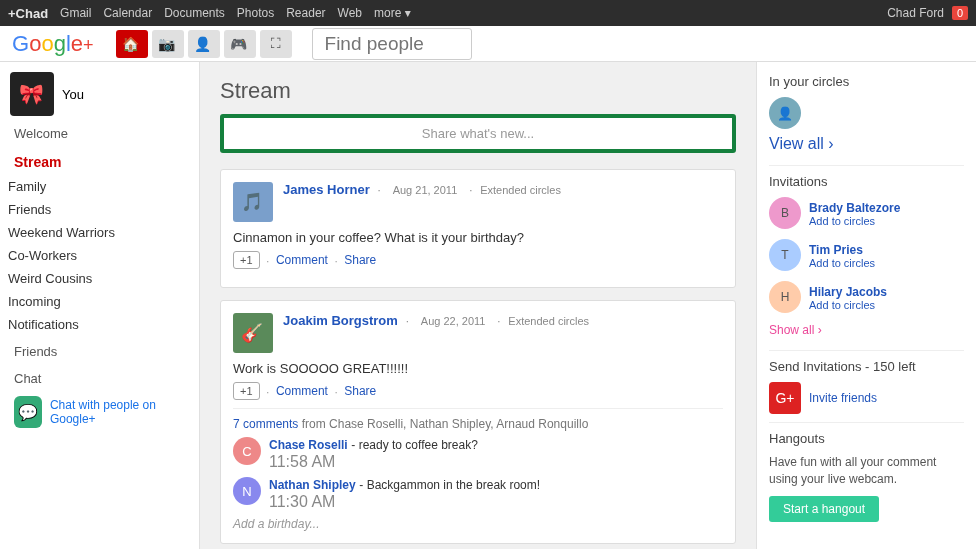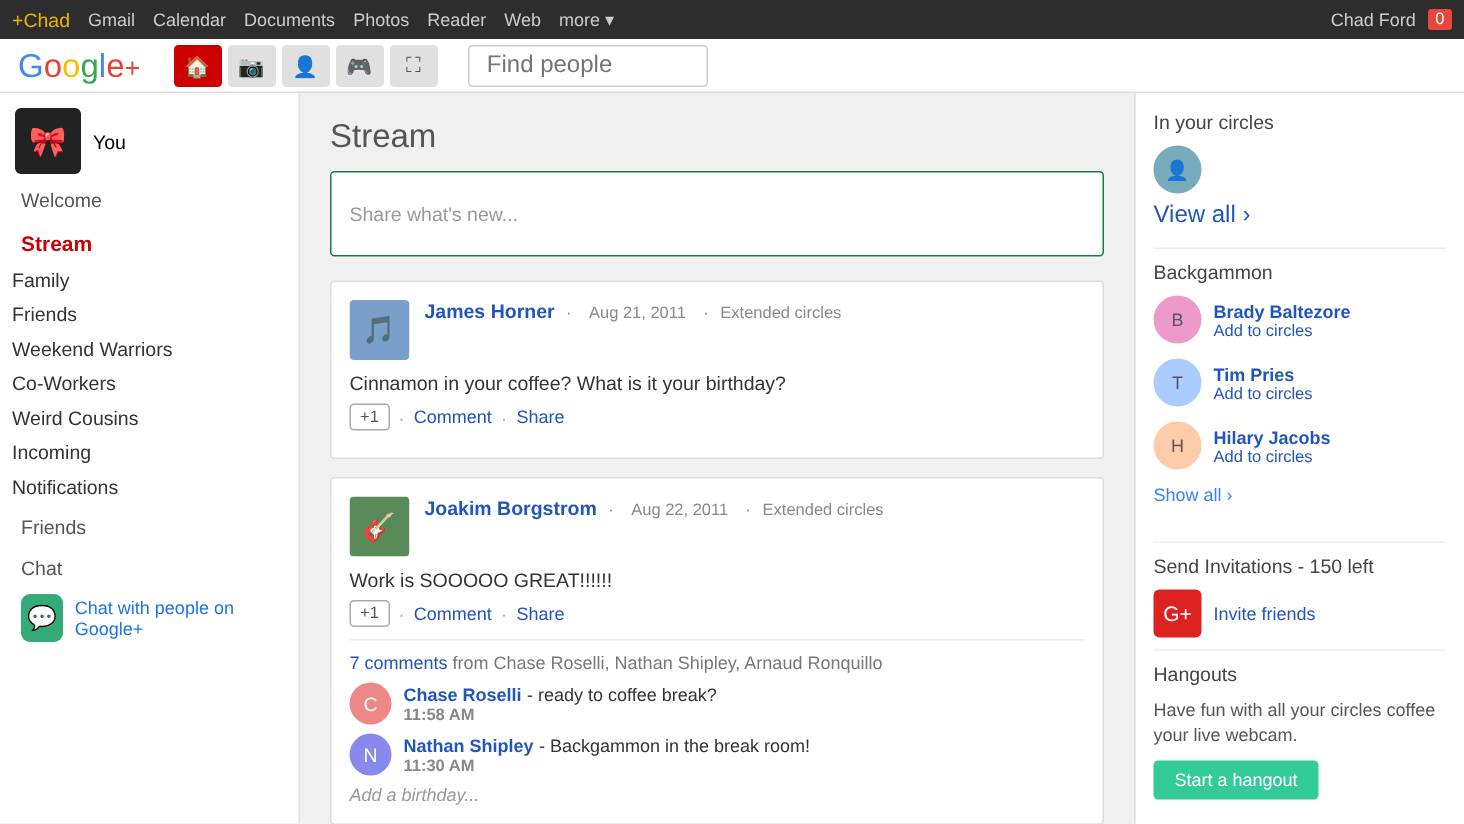--- a/index.html
+++ b/index.html
@@ -10,21 +10,21 @@
       background: #2d2d2d;
       height: 26px;
       display: flex;
       align-items: center;
       justify-content: space-between;
       padding: 0 8px;
       color: #ccc;
       font-size: 12px;
     }
     #top-nav-left { display: flex; align-items: center; gap: 12px; }
-    #top-nav-left .brand { color: #eab308; font-weight: normal; font-size: 13px; text-align: center; }
+    #top-nav-left .brand { color: #e5e5e5; font-weight: bold; font-size: 13px; text-align: center; }
     #top-nav-right { display: flex; align-items: center; gap: 8px; }
     #top-nav-right .user-name { color: #ccc; }
     #top-nav-right .notif-count {
       background: #e8453c;
       color: white;
       border-radius: 2px;
       padding: 1px 5px;
       font-size: 11px;
     }
 
@@ -60,21 +60,21 @@
       display: flex; align-items: center; justify-content: center;
       font-size: 14px;
       color: #555;
     }
     .toolbar-icon-btn.active { background: #c00; color: white; }
     #find-people {
       margin-left: 8px;
       padding: 4px 12px;
       border: 1px solid #ccc;
       border-radius: 3px;
-      font-size: 16px;
+      font-size: 19px;
       color: #999;
       width: 160px;
       background: white;
     }
 
     
     #main {
       display: flex;
       height: calc(549px - 26px - 36px);
     }
@@ -136,26 +136,27 @@
     
     #stream-area {
       flex: 1;
       padding: 16px 20px;
       overflow-y: auto;
       background: #f0f0f0;
     }
     #stream-title { font-size: 22px; color: #555; margin-bottom: 10px; }
     #share-box {
       background: white;
-      border: 1px solid #15803d;
-      border-radius: 3px;
-      padding: 20px 12px;
+      border: 4px solid #15803d;
+      border-radius: 3px;
+      padding: 8px 12px;
       color: #999;
       font-size: 13px;
       margin-bottom: 16px;
+      text-align: center;
     }
 
     .post-card {
       background: white;
       border: 1px solid #ddd;
       border-radius: 3px;
       margin-bottom: 12px;
       padding: 12px;
     }
     .post-header {
@@ -211,21 +212,21 @@
       width: 28px; height: 28px;
       border-radius: 50%;
       background: #bbb;
       flex-shrink: 0;
       display: flex; align-items: center; justify-content: center;
       font-size: 13px; color: white;
     }
     .comment-body { flex: 1; }
     .comment-author { color: #2255bb; font-size: 12px; font-weight: bold; }
     .comment-text { color: #333; font-size: 12px; }
-    .comment-time { color: #888; font-size: 11px; display: block; margin-top: 1px; font-weight: bold; }
+    .comment-time { color: #888; font-size: 16px; display: block; margin-top: 1px; }
     .add-comment { color: #999; font-size: 12px; margin-top: 6px; font-style: italic; }
 
     
     #right-sidebar {
       width: 220px;
       background: white;
       padding: 12px;
       border-left: 1px solid #e0e0e0;
       overflow-y: auto;
       flex-shrink: 0;
@@ -249,21 +250,21 @@
     .suggestion-avatar {
       width: 32px; height: 32px;
       border-radius: 50%;
       background: #ccc;
       flex-shrink: 0;
       display: flex; align-items: center; justify-content: center;
       font-size: 12px; color: #555;
     }
     .suggestion-name { color: #2255bb; font-size: 12px; font-weight: bold; }
     .add-circles-link { color: #2255bb; font-size: 11px; cursor: pointer; display: block; }
-    .show-all-link { color: #3b82f6; font-size: 12px; cursor: pointer; display: block; margin-bottom: 24px; }
+    .show-all-link { color: #ec4899; font-size: 12px; cursor: pointer; display: block; margin-bottom: 13px; }
     .invite-item { display: flex; align-items: center; gap: 8px; }
     .invite-icon {
       width: 32px; height: 32px;
       background: #dd2222;
       border-radius: 4px;
       display: flex; align-items: center; justify-content: center;
       color: white; font-size: 14px;
     }
     .invite-link { color: #2255bb; font-size: 12px; cursor: pointer; }
 
@@ -418,21 +419,21 @@
   </div>
 
   <div id="right-sidebar">
     <div class="right-section-title">In your circles</div>
     <div class="circles-preview">
       <div class="circle-avatar-sm" style="background:#7ab">👤</div>
     </div>
     <a class="view-all-link">View all ›</a>
 
     <div class="divider"></div>
-    <div class="right-section-title">Backgammon</div>
+    <div class="right-section-title">Invitations</div>
 
     <div class="suggestion-item">
       <div class="suggestion-avatar" style="background:#e9c">B</div>
       <div>
         <span class="suggestion-name">Brady Baltezore</span><br>
         <a class="add-circles-link">Add to circles</a>
       </div>
     </div>
     <div class="suggestion-item">
       <div class="suggestion-avatar" style="background:#acf">T</div>
@@ -453,18 +454,18 @@
     <div class="divider"></div>
     <div class="right-section-title">Send Invitations - 150 left</div>
     <div class="invite-item">
       <div class="invite-icon">G+</div>
       <a class="invite-link">Invite friends</a>
     </div>
 
     <div class="divider"></div>
     <div class="hangouts-section">
       <div class="right-section-title">Hangouts</div>
-      <div class="hangouts-text">Have fun with all your circles coffee your live webcam.</div>
+      <div class="hangouts-text">Have fun with all your comment using your live webcam.</div>
       <button class="hangout-btn">Start a hangout</button>
     </div>
   </div>
 
 </div>
 
 </body></html>

